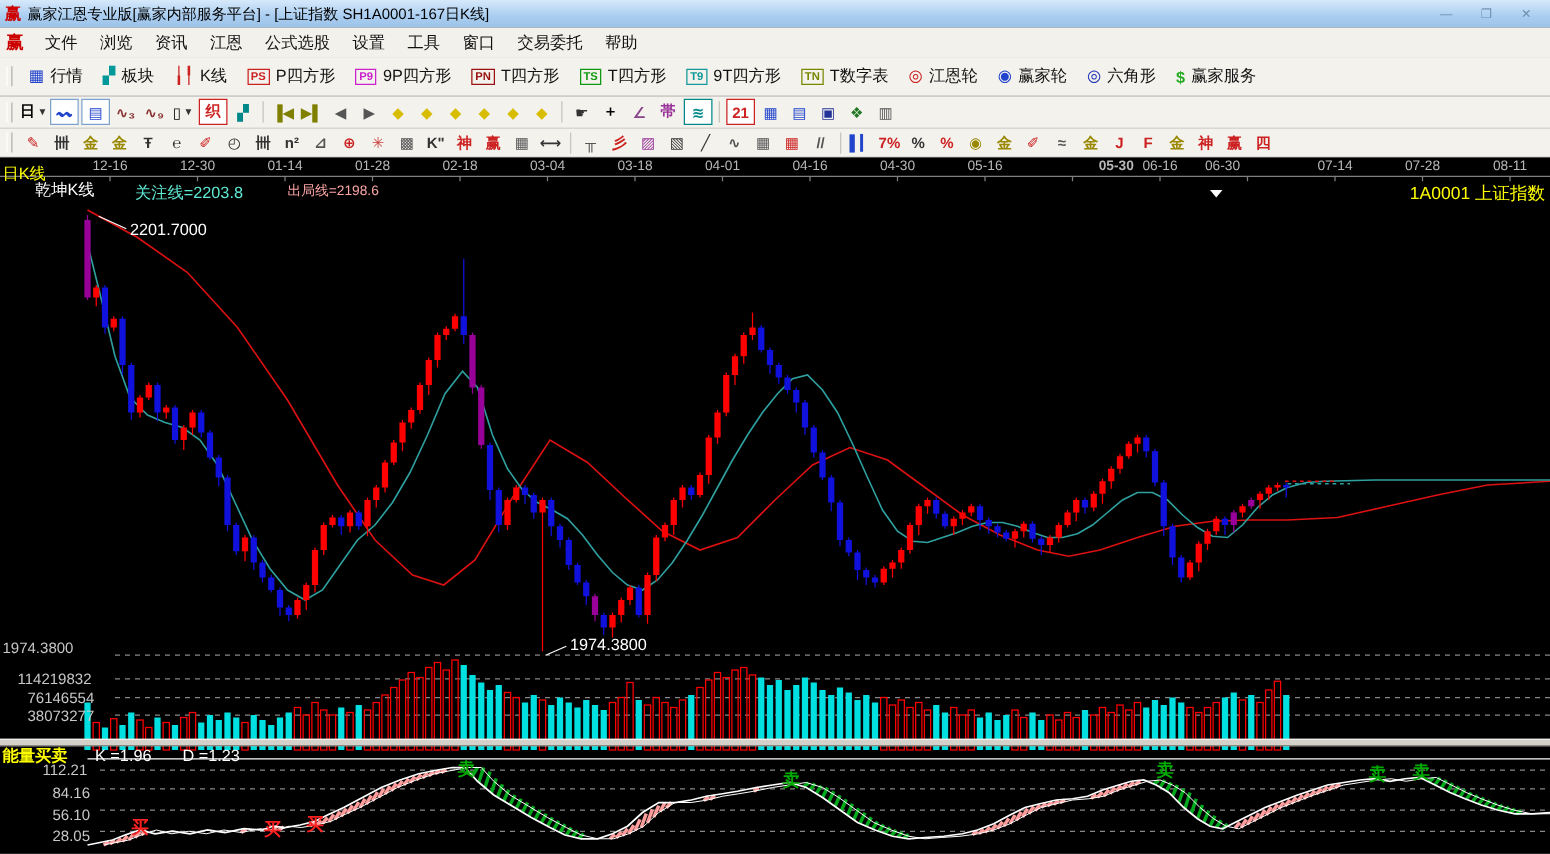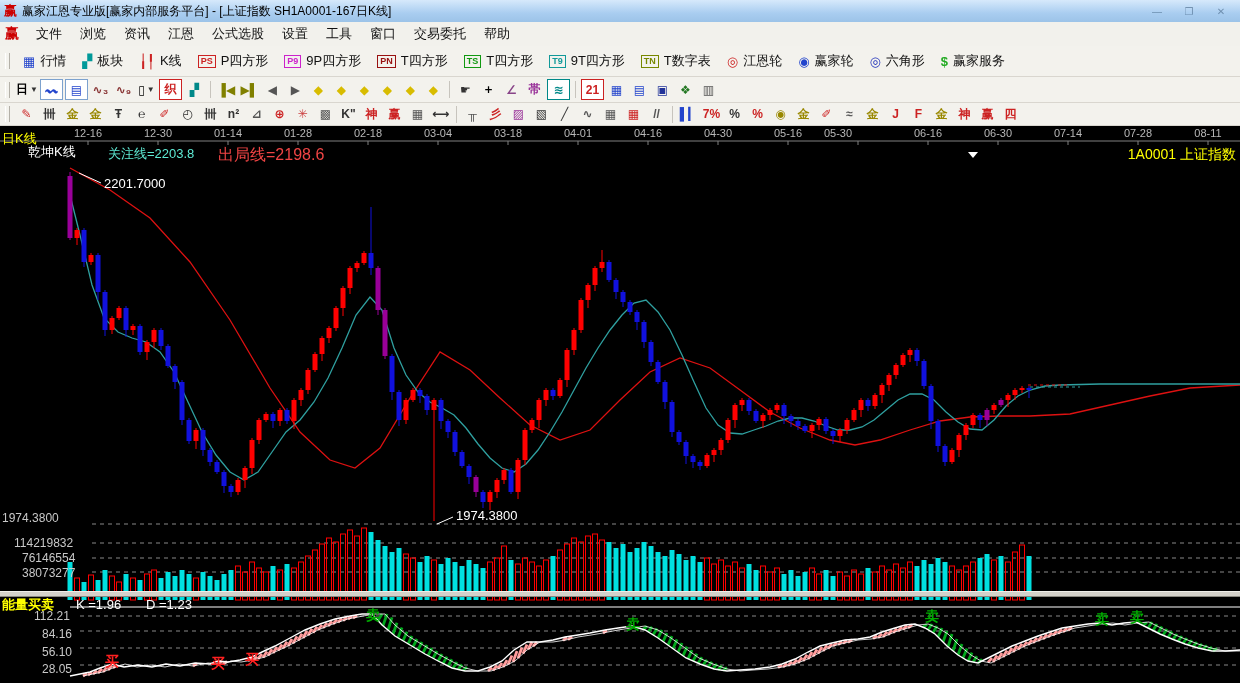--- a/index.html
+++ b/index.html
@@ -34,21 +34,21 @@
   .tool .dd{font-size:8px;color:#333;margin-left:2px;}
   .sep{width:1px;height:17px;background:#c7c4bd;margin:0 4px;}
   
   #chart{position:absolute;left:0;top:126px;width:1240px;height:557px;background:#000;}
   #chart-svg{position:absolute;left:0;top:0;}
   .ov{position:absolute;white-space:nowrap;}
   .pane-label{left:2px;top:4px;color:#ff0;font-size:13px;}
   .date-axis span{position:absolute;top:1px;transform:translateX(-50%);color:#b8b8b8;font-size:11px;}
   .series-label{left:28px;top:17px;color:#fff;font-size:13px;}
   .attention{left:108px;top:19px;color:#5eead4;font-size:13px;}
-  .exitline{left:218px;top:19px;color:#ef4444;font-size:16px;}
+  .exitline{left:230px;top:19px;color:#fca5a5;font-size:11px;}
   .symbol{right:4px;top:20px;color:#ff0;font-size:14px;}
   .hi-ann{left:104px;top:50px;color:#fff;font-size:13px;}
   .lo-ann{left:456px;top:382px;color:#fff;font-size:13px;}
   .lo-scale{left:2px;top:385px;color:#c8c8c8;font-size:12px;}
   .vscale{left:14px;color:#c8c8c8;font-size:12px;}
   .divider{position:absolute;left:0;top:465px;width:1240px;height:4px;background:#d4d1ca;
     border-top:1px solid #efeee9;border-bottom:1px solid #8a8880;}
   .ind-name{left:2px;top:470px;color:#ff0;font-size:13px;font-weight:bold;}
   .ind-k{left:76px;top:471px;color:#fff;font-size:13px;}
   .ind-d{left:146px;top:471px;color:#fff;font-size:13px;}
@@ -838,23 +838,23 @@
         <span style="left: 158px;">12-30</span>
         <span style="left: 228px;">01-14</span>
         <span style="left: 298px;">01-28</span>
         <span style="left: 368px;">02-18</span>
         <span style="left: 438px;">03-04</span>
         <span style="left: 508px;">03-18</span>
         <span style="left: 578px;">04-01</span>
         <span style="left: 648px;">04-16</span>
         <span style="left: 718px;">04-30</span>
         <span style="left: 788px;">05-16</span>
-        <span style="left: 838px;">05-30</span>
+        <span style="left: 893px; font-weight: bold;">05-30</span>
         <span style="left: 928px;">06-16</span>
-        <span style="left: 998px;">06-30</span>
+        <span style="left: 978px;">06-30</span>
         <span style="left: 1068px;">07-14</span>
         <span style="left: 1138px;">07-28</span>
         <span style="left: 1208px;">08-11</span>
       </div>
     <div class="ov series-label">乾坤K线</div>
     <div class="ov attention">关注线=2203.8</div>
     <div class="ov exitline">出局线=2198.6</div>
     <div class="ov symbol">1A0001  上证指数</div>
     <div class="ov hi-ann">2201.7000</div>
     <div class="ov lo-ann">1974.3800</div>

